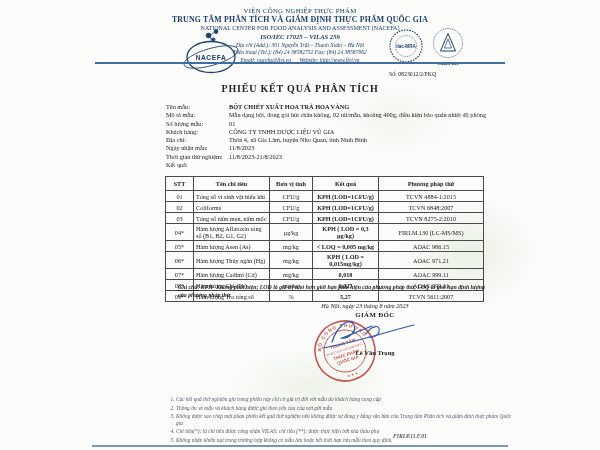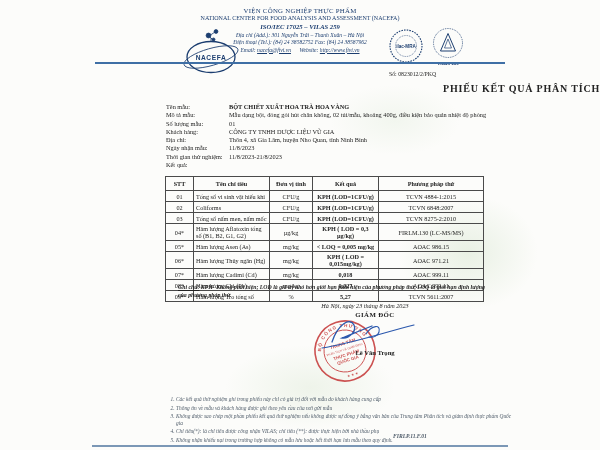--- a/index.html
+++ b/index.html
@@ -29,21 +29,21 @@
 
   .logo-nacefa { position:absolute; left:182px; top:26px; }
   .seal-ilac   { position:absolute; left:388px; top:28px; }
   .seal-vilas  { position:absolute; left:427px; top:26px; }
 
   .rule-top    { position:absolute; left:95px; top:62px; width:410px; height:2px; background:#3f6fa5; }
   .rule-bottom { position:absolute; left:92px; top:445px; width:416px; height:2px; background:#7b97b5; }
 
   .ref-no { position:absolute; left:389px; top:71px; font-size:5.8px; }
 
-  .doc-title { position:absolute; top:83px; left:0; width:600px; text-align:right;
+  .doc-title { position:absolute; top:83px; left:0; width:600px; text-align:center;
     font-weight:bold; font-size:10px; letter-spacing:.8px; }
 
   
   .info { position:absolute; left:166px; top:103px; width:332px; font-size:6.3px; line-height:1.32; }
   .info-row { display:flex; }
   .info-label { flex:0 0 63px; }
   .info-value { flex:1 1 auto; }
   .v-bold { font-weight:bold; }
 
   
@@ -82,20 +82,21 @@
 <body>
 
 <div class="page">
 
   <div class="blob blob1"></div>
   <div class="blob blob2"></div>
   <div class="blob blob3"></div>
 
   <div class="header">
     <div class="h-l1">VIỆN CÔNG NGHIỆP THỰC PHẨM</div>
+    <div class="h-l2">TRUNG TÂM PHÂN TÍCH VÀ GIÁM ĐỊNH THỰC PHẨM QUỐC GIA</div>
     <div class="h-l3">NATIONAL CENTER FOR FOOD ANALYSIS AND ASSESSMENT (NACEFA)</div>
     <div class="h-l4">ISO/IEC 17025 – VILAS 259</div>
     <div class="h-contact">
       <div>Địa chỉ (Add.): 301 Nguyễn Trãi – Thanh Xuân – Hà Nội</div>
       <div>Điện thoại (Tel.): (84) 24 38582752   Fax: (84) 24 38587962</div>
       <div>
         <span>Email:</span>
         <span class="lnk">nacefa@fivi.vn</span>
         &nbsp;&nbsp;&nbsp;&nbsp;
         <span>Website:</span>

